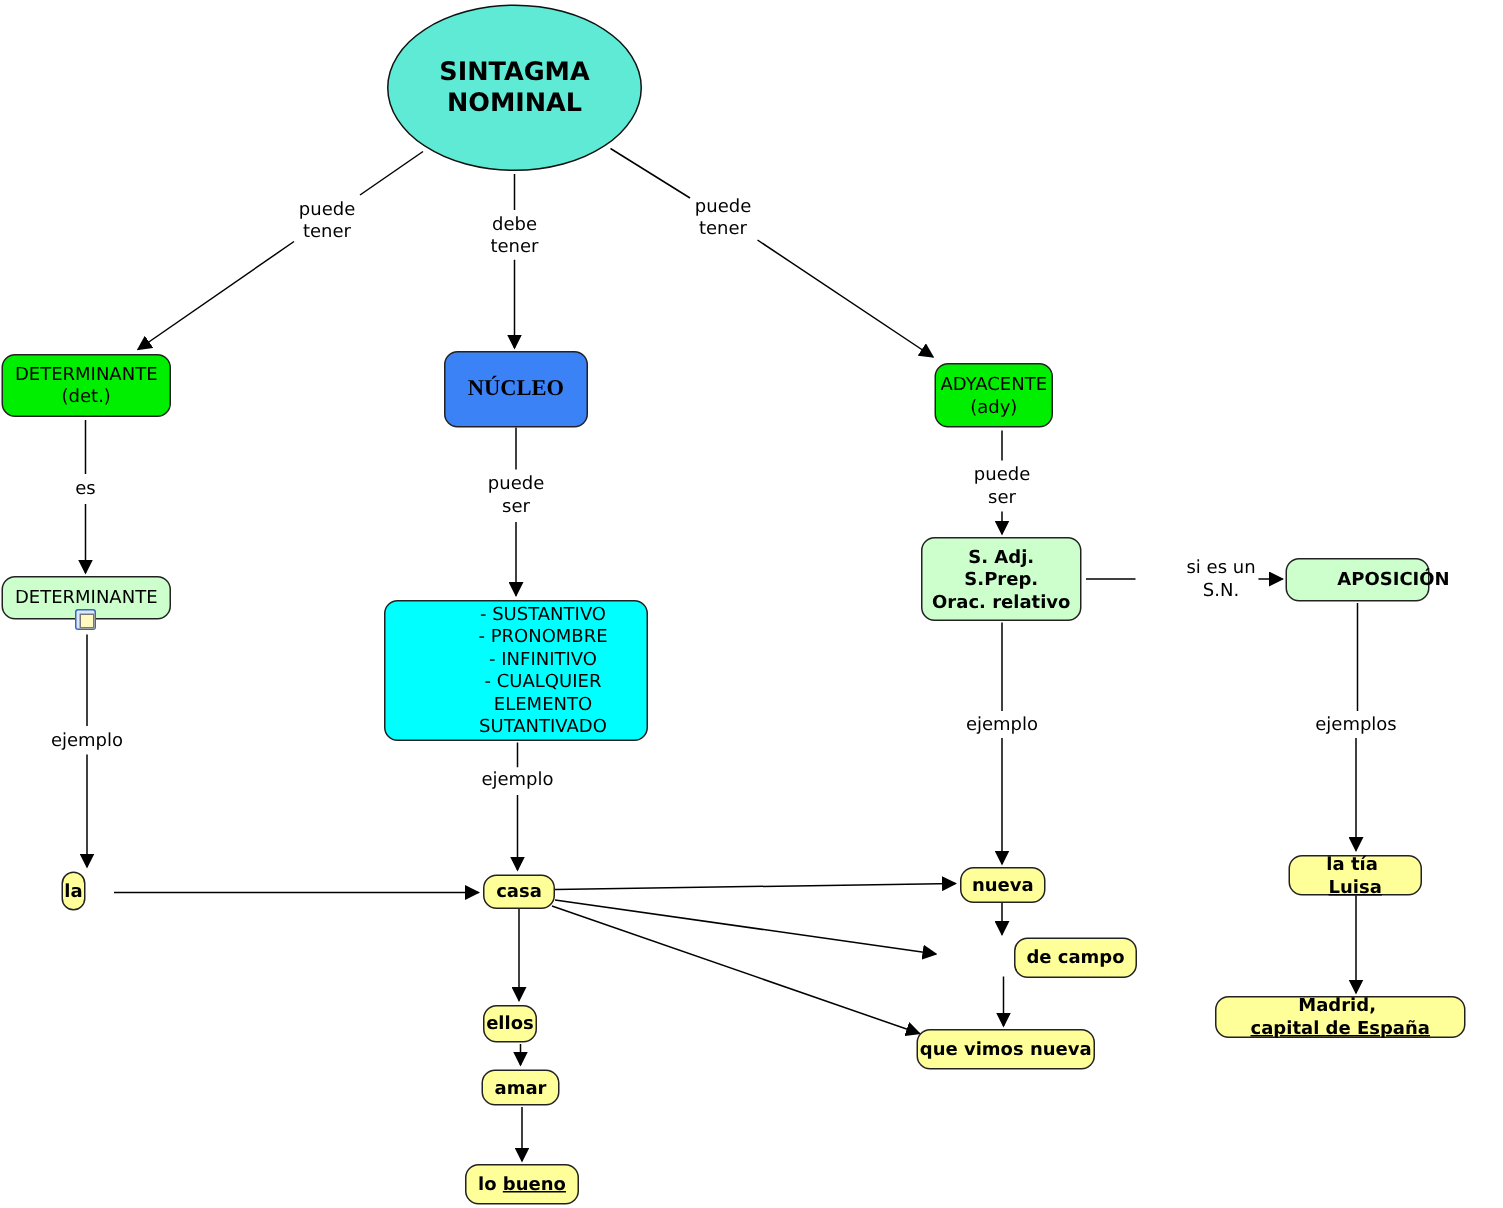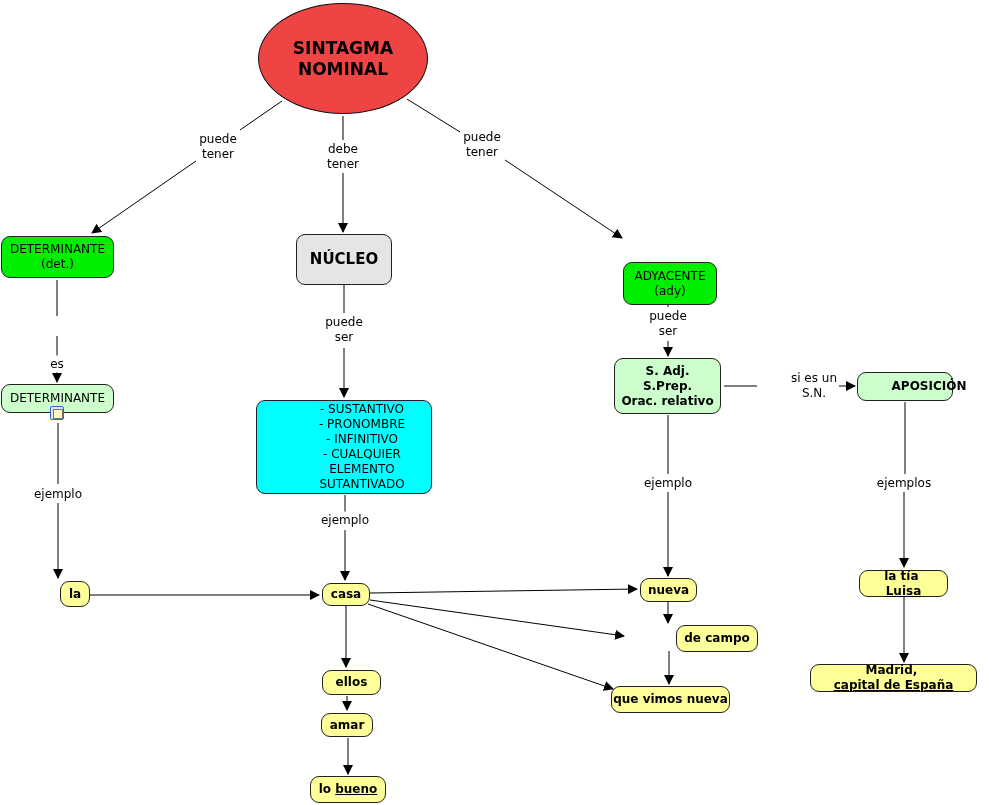--- a/index.html
+++ b/index.html
@@ -5,24 +5,24 @@
   html, body { margin:0; padding:0; background:#ffffff; }
   body { width:1002px; height:805px; position:relative; overflow:hidden;
          font-family:"DejaVu Sans", "Liberation Sans", sans-serif; color:#000; }
   #edges { position:absolute; left:0; top:0; width:1002px; height:805px; }
   .node { position:absolute; box-sizing:border-box; border:1px solid #222;
           border-radius:9px; display:flex; align-items:center; justify-content:center;
           text-align:center; font-size:12px; line-height:15px; white-space:pre-line; }
   .bold { font-weight:bold; }
   .green { background:#00ee00; }
   .lightgreen { background:#ccffcc; }
-  .cyan { background:#e5e5e5; }
+  .cyan { background:#3b82f6;font-family:Liberation Serif, serif; }
   .aqua { background:#00ffff; }
   .yellow { background:#ffff99; }
-  .ellipse { background:#ef4444; border-radius:50%; border:1px solid #111; font-size:17px; line-height:21px; font-weight:bold; }
+  .ellipse { background:#5eead4; border-radius:50%; border:1px solid #111; font-size:17px; line-height:21px; font-weight:bold; }
   .label { position:absolute; background:#fff; font-size:12px; line-height:15px;
            text-align:center; white-space:pre-line; transform:translate(-50%,-50%); padding:1px 2px; }
   u { text-decoration:underline; }
   .res-icon { position:absolute; width:14px; height:14px; box-sizing:border-box;
               border:1px solid #3366cc; border-radius:2px; background:#dde8ff; }
   .res-icon .pg { position:absolute; left:2px; top:2px; width:8px; height:8px; background:#fff8c0; border:1px solid #777; }
 </style>
 </head>
 <body>
 
@@ -83,45 +83,45 @@
 </svg>
 
 <div class="node ellipse" style="left:258px;top:3px;width:170px;height:111px;">SINTAGMA
 NOMINAL</div>
 
 <div class="node green" style="left:1px;top:236px;width:113px;height:42px;">DETERMINANTE
 (det.)</div>
 
 <div class="node cyan bold" style="left:296px;top:234px;width:96px;height:51px;font-size:15px;">NÚCLEO</div>
 
-<div class="node green" style="left:623px;top:242px;width:94px;height:43px;margin-top:20px;">ADYACENTE
+<div class="node green" style="left:623px;top:242px;width:79px;height:43px;">ADYACENTE
 (ady)</div>
 
 <div class="node lightgreen" style="left:1px;top:384px;width:113px;height:29px;">DETERMINANTE</div>
 <div class="res-icon" style="left:50px;top:406px;">
   <div class="pg"></div>
 </div>
 
 <div class="node aqua" style="left:256px;top:400px;width:176px;height:94px;padding-left:36px;">- SUSTANTIVO
 - PRONOMBRE
 - INFINITIVO
 - CUALQUIER
 ELEMENTO SUTANTIVADO</div>
 
 <div class="node lightgreen bold" style="left:614px;top:358px;width:107px;height:56px;">S. Adj.
 S.Prep.
 Orac. relativo</div>
 
 <div class="node lightgreen bold" style="left:857px;top:372px;width:96px;height:29px;padding-left:48px;">APOSICIÓN</div>
 
-<div class="node yellow bold" style="left:60px;top:581px;width:30px;height:26px;">la</div>
+<div class="node yellow bold" style="left:41px;top:581px;width:16px;height:26px;">la</div>
 
 <div class="node yellow bold" style="left:322px;top:583px;width:48px;height:23px;">casa</div>
 
-<div class="node yellow bold" style="left:322px;top:670px;width:59px;height:25px;">ellos</div>
+<div class="node yellow bold" style="left:322px;top:670px;width:36px;height:25px;">ellos</div>
 
 <div class="node yellow bold" style="left:321px;top:713px;width:52px;height:24px;text-align:center;">amar</div>
 
 <div class="node yellow bold" style="left:310px;top:776px;width:76px;height:27px;">
   <span style="white-space:pre;">lo </span><u>bueno</u>
 </div>
 
 <div class="node yellow bold" style="left:640px;top:578px;width:57px;height:24px;">nueva</div>
 
 <div class="node yellow bold" style="left:628px;top:625px;width:82px;height:27px;margin-left:48px;">de campo</div>
@@ -135,21 +135,21 @@
 <div class="node yellow bold" style="left:810px;top:664px;width:167px;height:28px;flex-direction:column;">
   <span style="white-space:pre;">Madrid, </span><u>capital de España</u>
 </div>
 
 <div class="label" style="left:218px;top:147px;">puede
 tener</div>
 <div class="label" style="left:343px;top:157px;">debe
 tener</div>
 <div class="label" style="left:482px;top:145px;">puede
 tener</div>
-<div class="label" style="left:57px;top:326px;margin-top:38px;">es</div>
+<div class="label" style="left:57px;top:326px;">es</div>
 <div class="label" style="left:344px;top:330px;">puede
 ser</div>
 <div class="label" style="left:668px;top:324px;">puede
 ser</div>
 <div class="label" style="left:786px;top:386px;margin-left:28px;">si es un
 S.N.</div>
 <div class="label" style="left:58px;top:494px;">ejemplo</div>
 <div class="label" style="left:345px;top:520px;">ejemplo</div>
 <div class="label" style="left:668px;top:483px;">ejemplo</div>
 <div class="label" style="left:904px;top:483px;">ejemplos</div>

